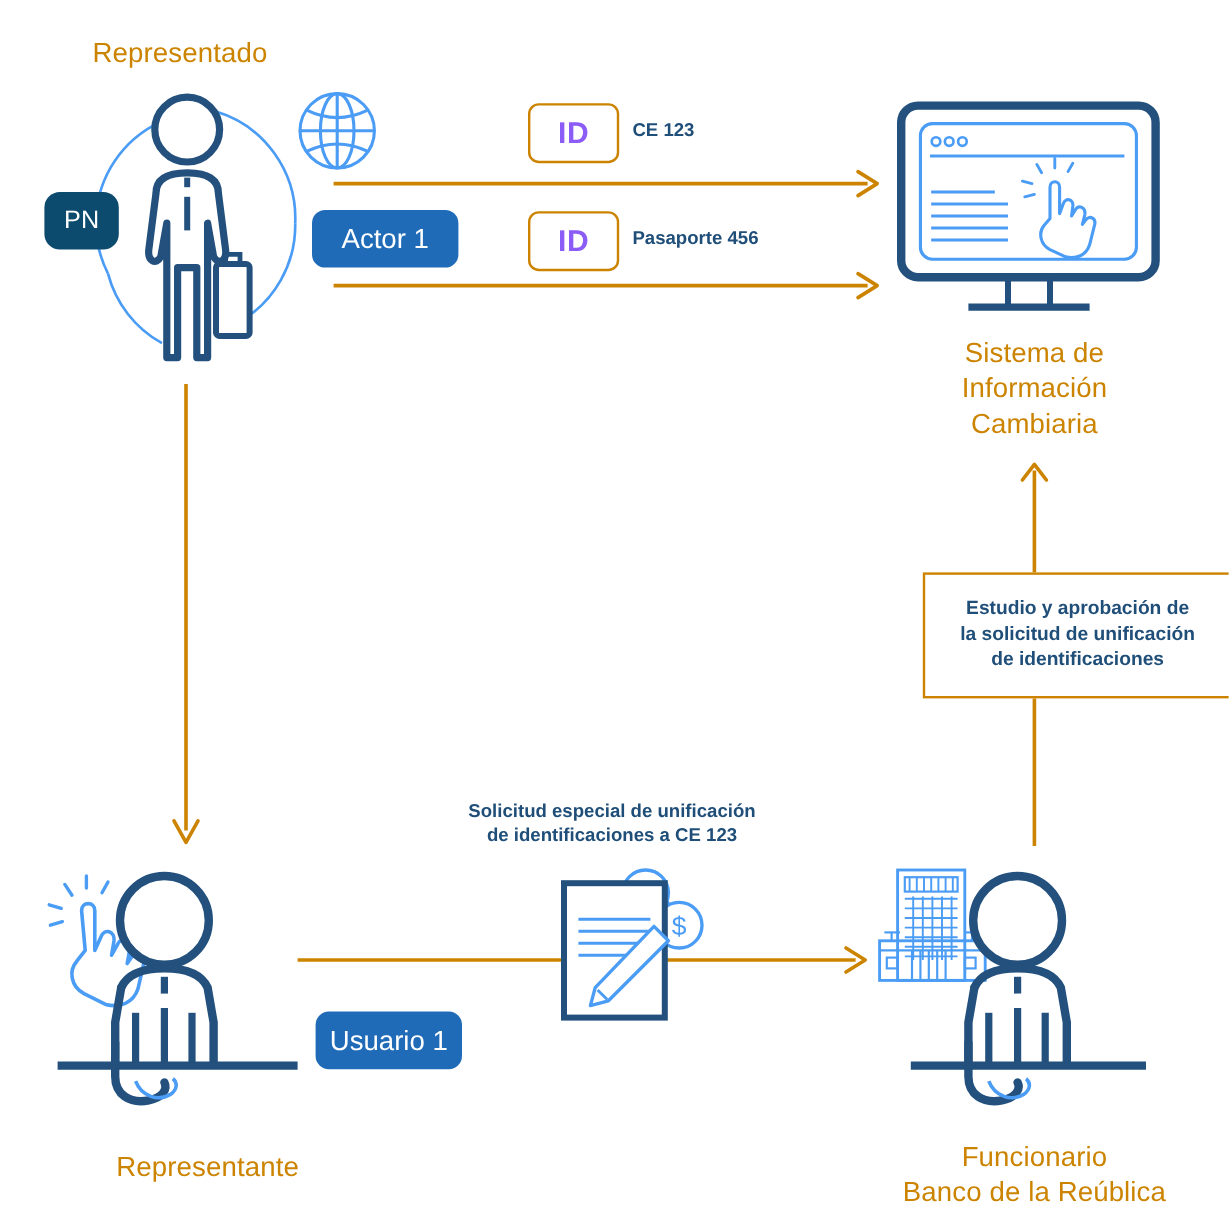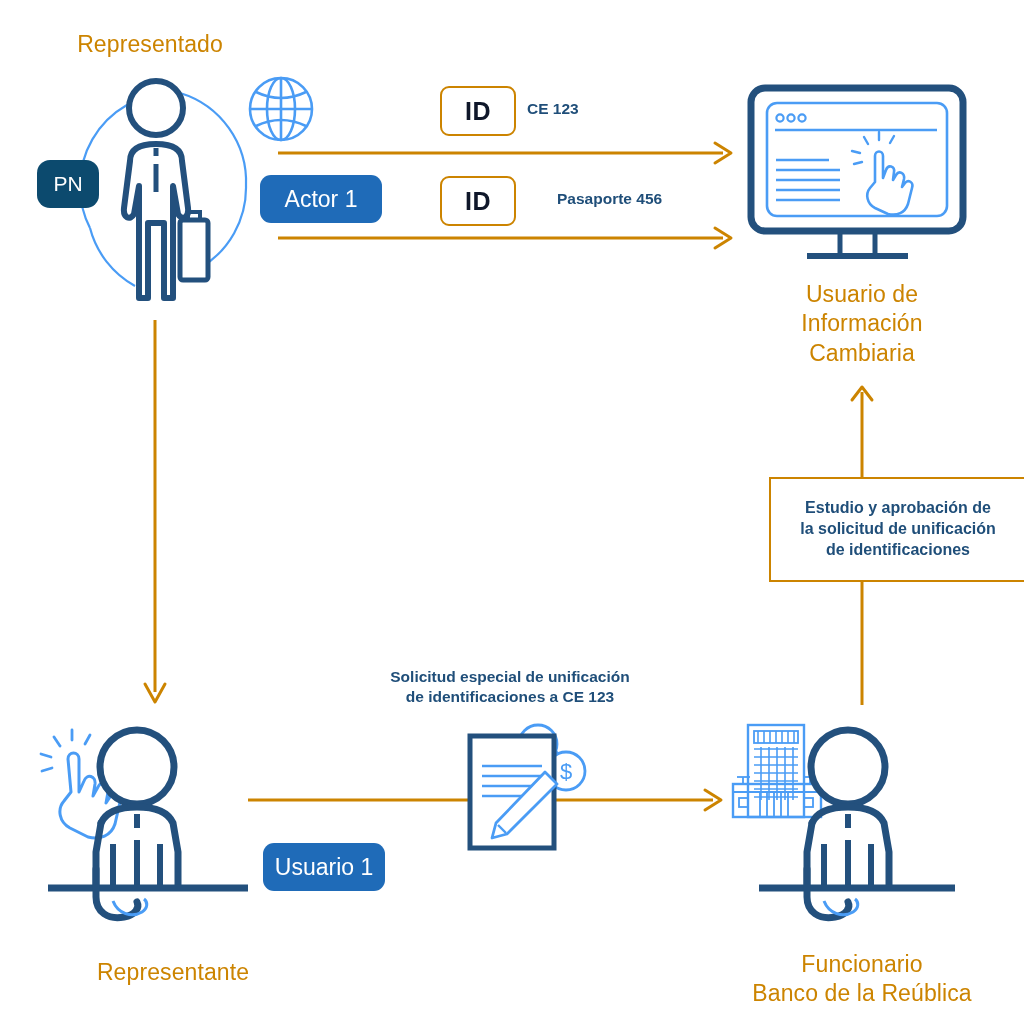--- a/index.html
+++ b/index.html
@@ -75,21 +75,21 @@
 
   
   .id-chip {
     width: 72px;
     height: 46px;
     border: 2.6px solid #cc8400;
     border-radius: 9px;
     display: flex;
     align-items: center;
     justify-content: center;
-    color: #0f172a;
+    color: #8b5cf6;
     font-size: 25px;
     font-weight: bold;
     background: #ffffff;
     letter-spacing: 0.5px;
   }
 
   
   .process-box {
     border: 2.2px solid #cc8400;
     background: #ffffff;
@@ -154,21 +154,21 @@
   </div>
 
   <div class="abs id-chip" style="left:440px; top:86px;">
     <span>ID</span>
   </div>
   <div class="abs id-caption" style="left:527px; top:100px;">CE 123</div>
 
   <div class="abs id-chip" style="left:440px; top:176px;">
     <span>ID</span>
   </div>
-  <div class="abs id-caption" style="left:557px; top:190px;">Pasaporte 456</div>
+  <div class="abs id-caption" style="left:527px; top:190px;">Pasaporte 456</div>
 
   <div class="abs" style="left:275px; top:140px; width:465px; height:26px;">
     <svg width="465" height="26" viewBox="0 0 465 26">
       <line x1="3" y1="13" x2="448" y2="13" stroke="#cc8400" stroke-width="3"></line>
       <polyline points="440,3 456,13 440,23" fill="none" stroke="#cc8400" stroke-width="3" stroke-linecap="round" stroke-linejoin="round"></polyline>
     </svg>
   </div>
 
   <div class="abs" style="left:275px; top:225px; width:465px; height:26px;">
     <svg width="465" height="26" viewBox="0 0 465 26">
@@ -209,21 +209,21 @@
         <line x1="117" y1="80" x2="109" y2="82"></line>
       </g>
 
       <line x1="95" y1="149" x2="95" y2="172" stroke="#23507d" stroke-width="5"></line>
       <line x1="130" y1="149" x2="130" y2="172" stroke="#23507d" stroke-width="5"></line>
       <line x1="62" y1="174" x2="163" y2="174" stroke="#23507d" stroke-width="6"></line>
     </svg>
   </div>
 
   <div class="abs orange-label" style="left:737px; top:280px; width:250px;">
-    <div>Usuario de</div>
+    <div>Sistema de</div>
     <div>Información</div>
     <div>Cambiaria</div>
   </div>
 
   <div class="abs" style="left:141px; top:318px; width:28px; height:390px;">
     <svg width="28" height="390" viewBox="0 0 28 390">
       <line x1="14" y1="2" x2="14" y2="374" stroke="#cc8400" stroke-width="3"></line>
       <polyline points="4,366 14,384 24,366" fill="none" stroke="#cc8400" stroke-width="3" stroke-linecap="round" stroke-linejoin="round"></polyline>
     </svg>
   </div>

